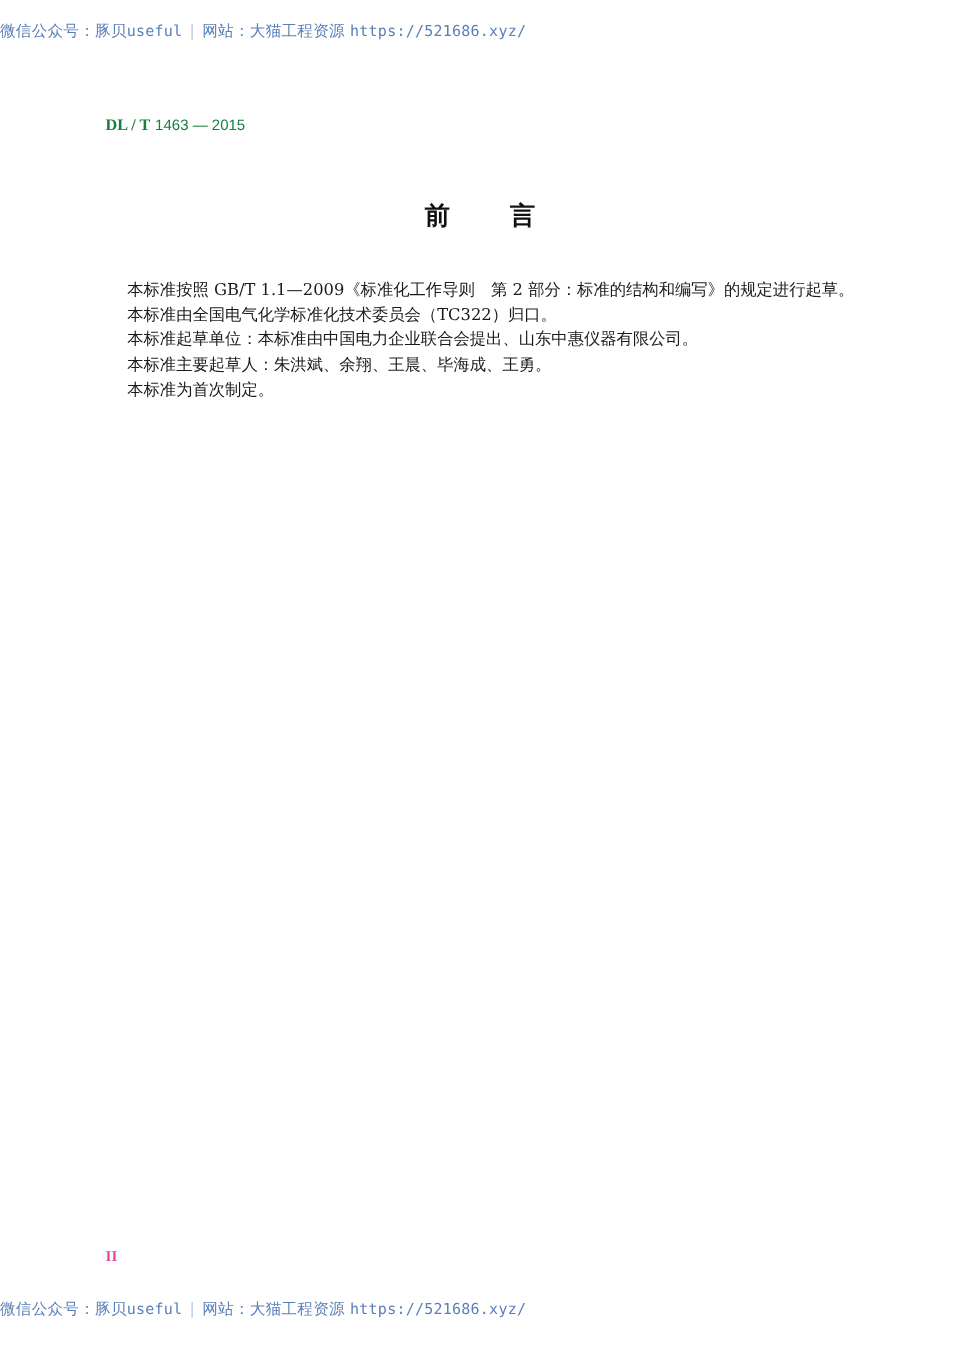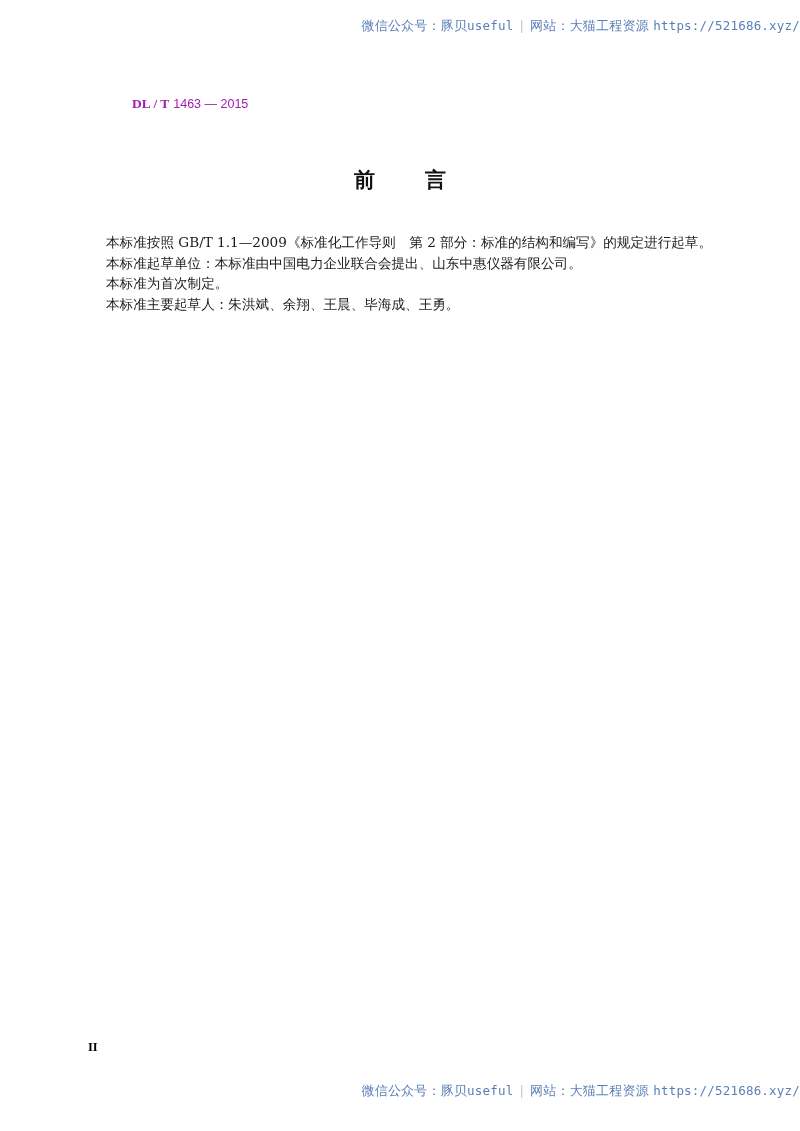--- a/index.html
+++ b/index.html
@@ -12,21 +12,21 @@
     height: 1131px;
     position: relative;
     overflow: hidden;
     font-family: "DejaVu Serif", "Liberation Serif", serif;
     color: #1a1a1a;
   }
   .watermark {
     position: absolute;
     left: 0;
     width: 800px;
-    text-align: right;
+    text-align: left;
     font-family: "DejaVu Serif", "Liberation Serif", serif;
     font-size: 13px;
     color: #5a7fb8;
     letter-spacing: 0.2px;
     white-space: nowrap;
   }
   .watermark .mono {
     font-family: "DejaVu Sans Mono", "Liberation Mono", monospace;
     font-size: 12.5px;
   }
@@ -35,23 +35,22 @@
     margin: 0 6px;
   }
   .wm-top { top: 17px; }
   .wm-bottom { top: 1082px; }
 
   .std-number {
     position: absolute;
     left: 88px;
     top: 96px;
     font-size: 12.5px;
-    color: #a21caf;
+    color: #15803d;
     white-space: nowrap;
-    margin-left: 44px;
   }
   .std-number .bold {
     font-family: "Liberation Serif", "DejaVu Serif", serif;
     font-weight: bold;
     font-size: 13.5px;
   }
   .std-number .num {
     font-family: "Liberation Sans", "DejaVu Sans", sans-serif;
   }
 
@@ -89,21 +88,21 @@
     text-align: justify;
   }
 
   .page-num {
     position: absolute;
     left: 88px;
     top: 1040px;
     font-family: "Liberation Serif", "DejaVu Serif", serif;
     font-size: 12.5px;
     font-weight: bold;
-    color: #000000;
+    color: #ec4899;
   }
 </style>
 </head>
 <body>
 
 <div class="watermark wm-top">
   <span>微信公众号：豚贝</span><span class="mono">useful</span><span class="sep">|</span><span>网站：大猫工程资源</span>
   <span class="mono">https://521686.xyz/</span>
 </div>
 
@@ -111,23 +110,24 @@
   <span class="bold">DL / T</span>
   <span class="num">1463 — 2015</span>
 </div>
 
 <div class="title">
   <span>前</span><span class="gap"></span><span>言</span>
 </div>
 
 <div class="body">
   <p>本标准按照 GB/T 1.1—2009《标准化工作导则　第 2 部分：标准的结构和编写》的规定进行起草。</p>
+  <p>本标准由全国电气化学标准化技术委员会（TC322）归口。</p>
   <p>本标准起草单位：本标准由中国电力企业联合会提出、山东中惠仪器有限公司。</p>
+  <p>本标准主要起草人：朱洪斌、余翔、王晨、毕海成、王勇。</p>
   <p>本标准为首次制定。</p>
-  <p>本标准主要起草人：朱洪斌、余翔、王晨、毕海成、王勇。</p>
 </div>
 
 <div class="page-num">II</div>
 
 <div class="watermark wm-bottom">
   <span>微信公众号：豚贝</span><span class="mono">useful</span><span class="sep">|</span><span>网站：大猫工程资源</span>
   <span class="mono">https://521686.xyz/</span>
 </div>
 
 </body></html>

